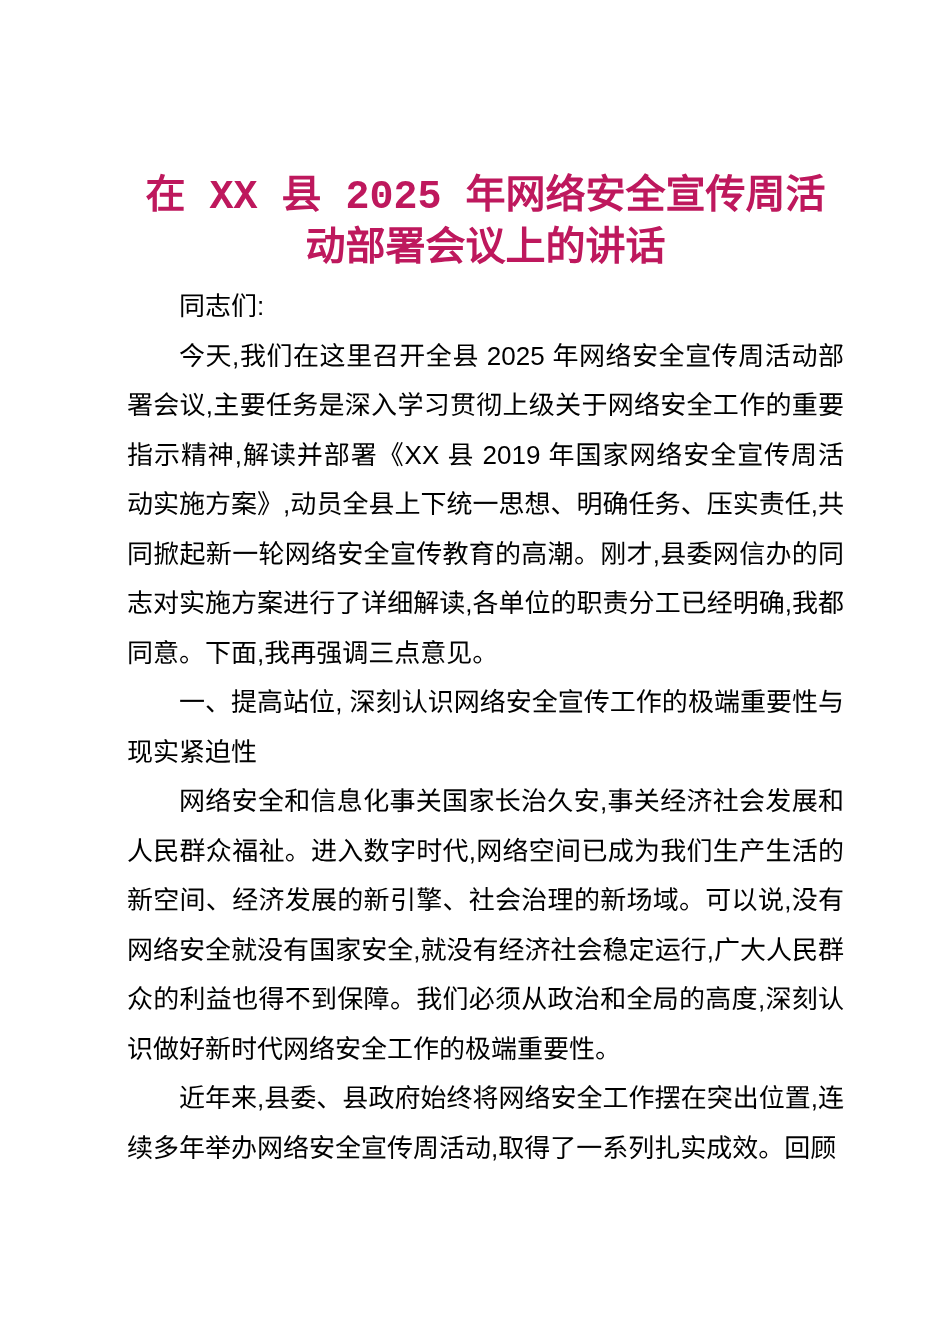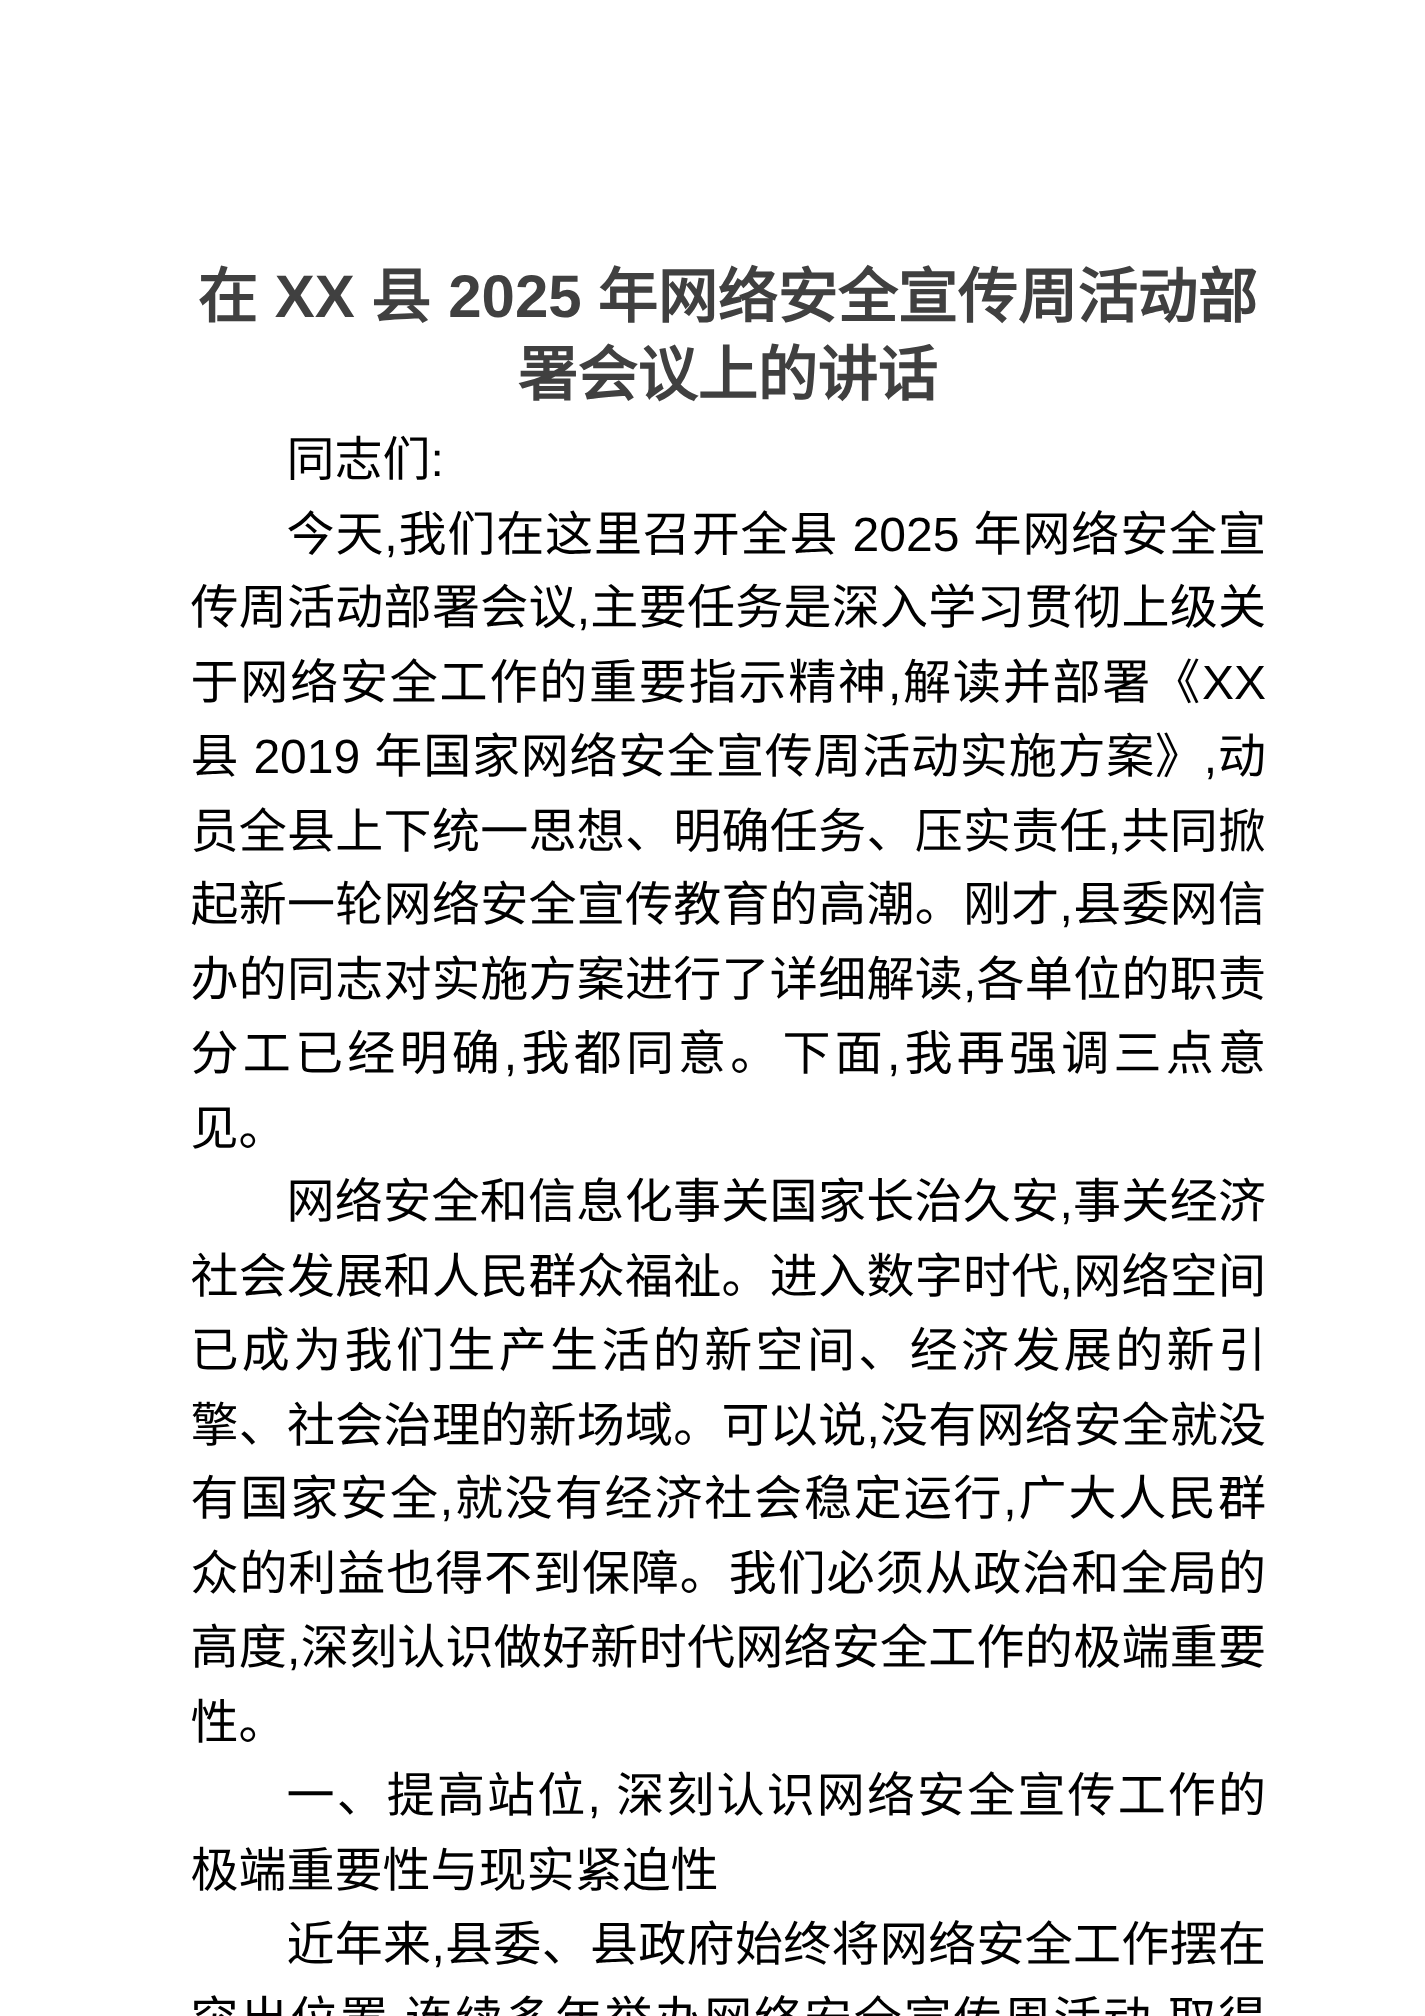--- a/index.html
+++ b/index.html
@@ -15,45 +15,45 @@
     overflow: hidden;
     box-sizing: border-box;
   }
   .content {
     box-sizing: border-box;
     padding: 172px 106px 0 127px; 
     color: #000000;
   }
   .doc-title {
     margin: 0 0 6px 0;
-    font-family: Liberation Sans, sans-serif;
+    font-family: Liberation Mono, monospace;
     font-weight: bold;
     font-size: 40px;
     line-height: 52px;
     text-align: center;
-    color: #404040;
+    color: #be185d;
     letter-spacing: 0;
   }
   .para {
     margin: 0;
     font-family: "Liberation Sans", "DejaVu Sans", sans-serif;
-    font-size: 32px;
+    font-size: 26px;
     line-height: 49.5px;
     text-align: justify;
     text-justify: inter-ideograph;
     text-indent: 2em;
     color: #000000;
     word-break: break-all;
   }
 </style>
 </head>
 <body>
 
 <div class="page">
   <div class="content">
     <h1 class="doc-title"><span>在 XX 县 2025 年网络安全宣传周活动部署会议上的讲话</span></h1>
     <p class="para">同志们:</p>
     <p class="para">今天,我们在这里召开全县 2025 年网络安全宣传周活动部署会议,主要任务是深入学习贯彻上级关于网络安全工作的重要指示精神,解读并部署《XX 县 2019 年国家网络安全宣传周活动实施方案》,动员全县上下统一思想、明确任务、压实责任,共同掀起新一轮网络安全宣传教育的高潮。刚才,县委网信办的同志对实施方案进行了详细解读,各单位的职责分工已经明确,我都同意。下面,我再强调三点意见。</p>
+    <p class="para">一、提高站位, 深刻认识网络安全宣传工作的极端重要性与现实紧迫性</p>
     <p class="para">网络安全和信息化事关国家长治久安,事关经济社会发展和人民群众福祉。进入数字时代,网络空间已成为我们生产生活的新空间、经济发展的新引擎、社会治理的新场域。可以说,没有网络安全就没有国家安全,就没有经济社会稳定运行,广大人民群众的利益也得不到保障。我们必须从政治和全局的高度,深刻认识做好新时代网络安全工作的极端重要性。</p>
-    <p class="para">一、提高站位, 深刻认识网络安全宣传工作的极端重要性与现实紧迫性</p>
     <p class="para">近年来,县委、县政府始终将网络安全工作摆在突出位置,连续多年举办网络安全宣传周活动,取得了一系列扎实成效。回顾</p>
   </div>
 </div>
 
 </body></html>

